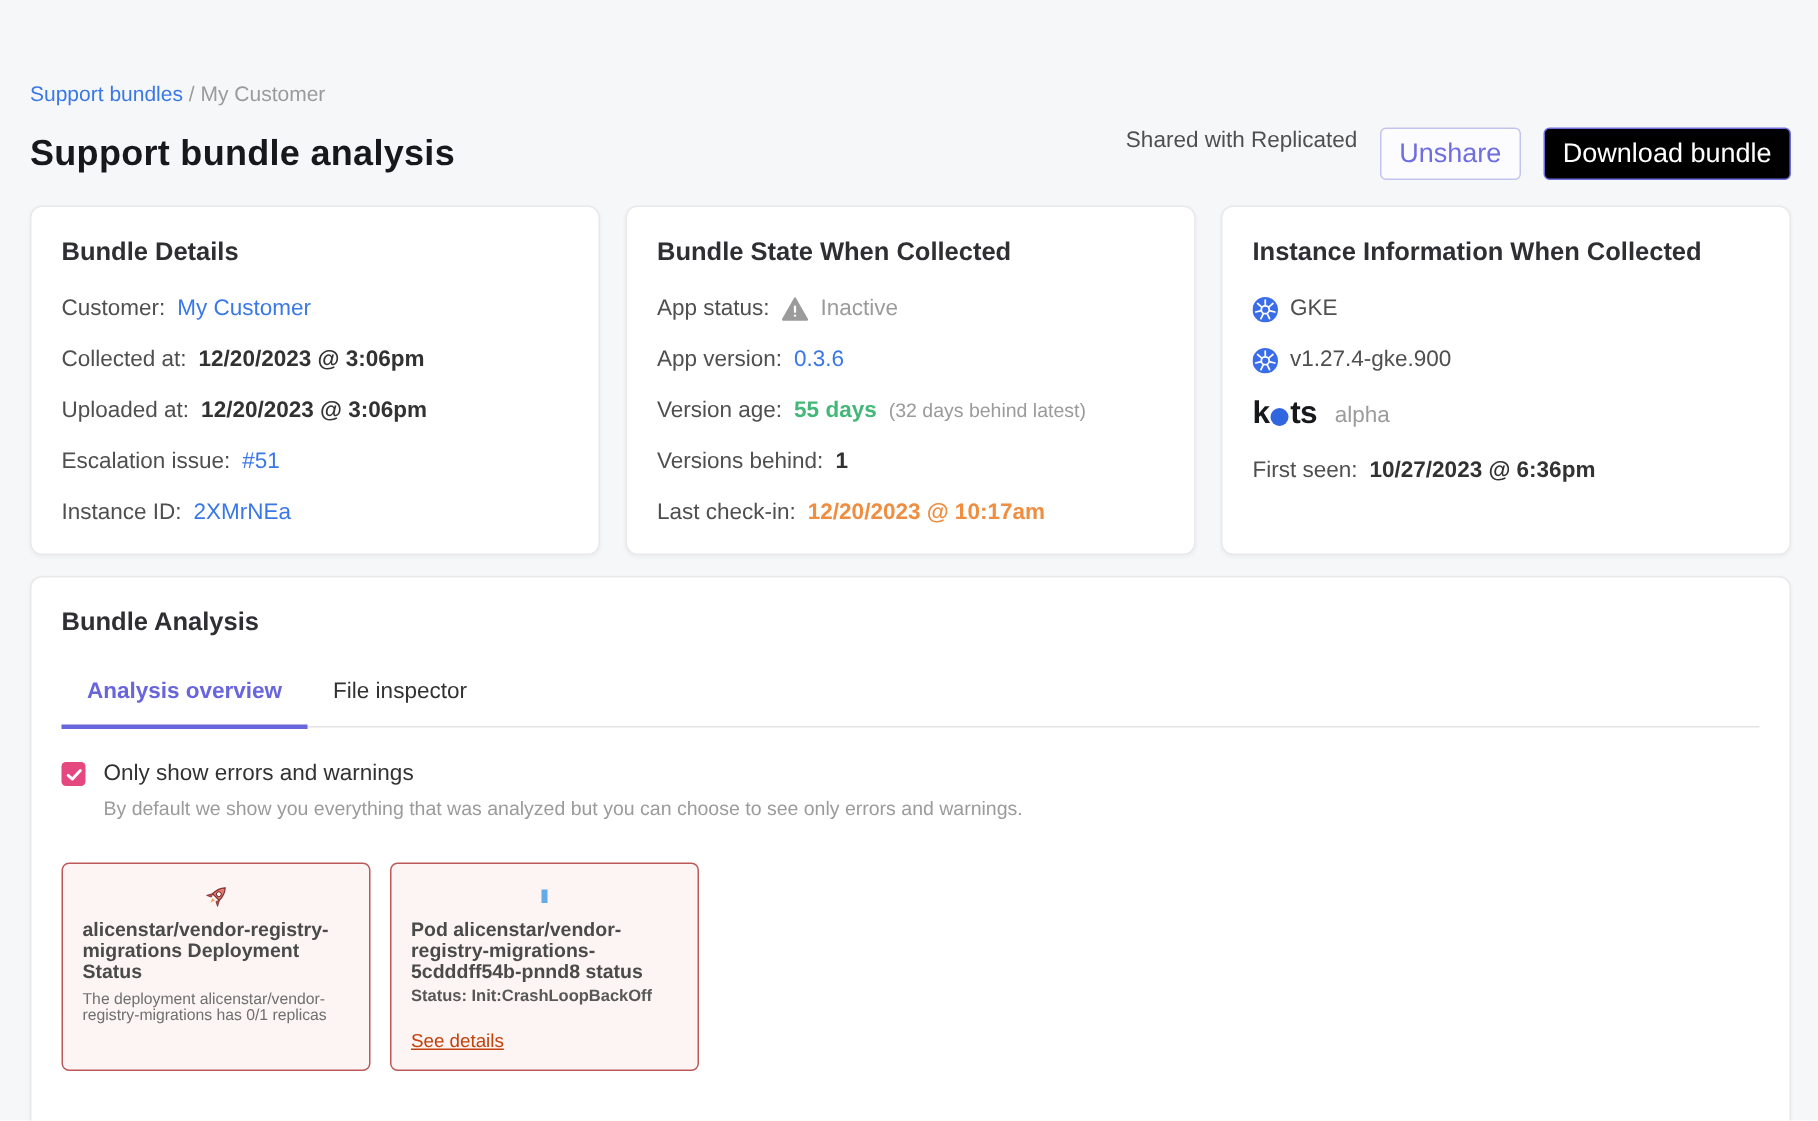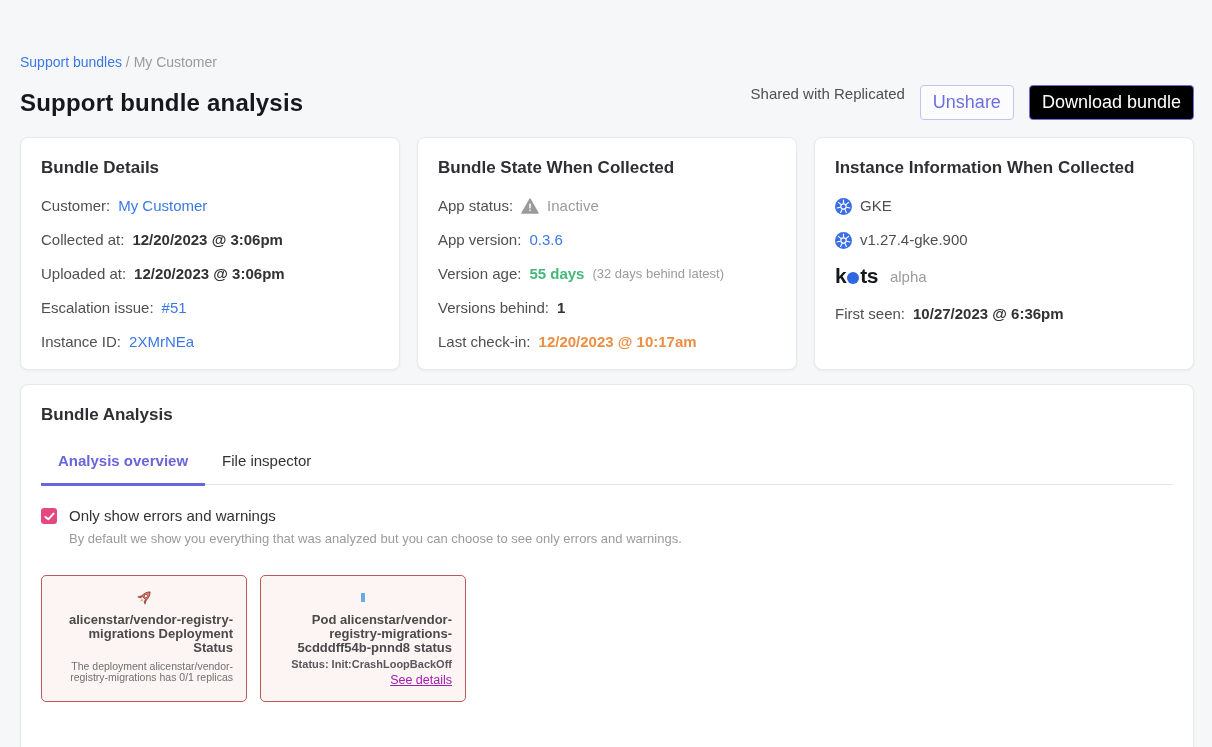--- a/index.html
+++ b/index.html
@@ -59,28 +59,28 @@
 
   .filter-row { margin-top:21px; display:flex; gap:12px; }
   .checkbox { width:16px; height:16px; border-radius:3px; background:#e5487e; margin-top:2px; flex:0 0 auto; cursor:pointer;
               display:flex; align-items:center; justify-content:center; }
   .filter-label { font-size:15px; color:#323232; line-height:19px; }
   .filter-desc { font-size:13px; color:#9b9b9b; margin-top:6px; }
 
   .results-row { margin-top:29px; display:flex; gap:13px; }
   .result-card {
     width:206px; min-height:127px; background:#fdf4f4; border:1px solid #bc5858; border-radius:5px;
-    padding:11px 13px 10px; text-align:right;
+    padding:11px 13px 10px; text-align:left;
   }
   .result-icon { height:20px; display:flex; align-items:center; justify-content:center; margin-bottom:6px; }
   .pod-mark { display:inline-block; width:4px; height:9px; background:#66aae6; }
   .result-title { font-size:13px; font-weight:700; color:#4a4a4a; line-height:14px; }
   .result-msg { font-size:10.5px; color:#707070; line-height:11px; margin-top:6px; }
   .result-status { font-size:11px; color:#585858; margin-top:3px;font-weight:bold; }
-  .result-link { font-size:12.5px; color:#a21caf; text-decoration:underline; cursor:pointer; display:inline-block; margin-top:3px; }
+  .result-link { font-size:12.5px; color:#c2410c; text-decoration:underline; cursor:pointer; display:inline-block; margin-top:17px; }
 </style>
 </head>
 <body>
 
 <div class="page">
 
   <div class="breadcrumb">
     <a>Support bundles</a>
     <span> <span>/</span> </span>
     <span>My Customer</span>

